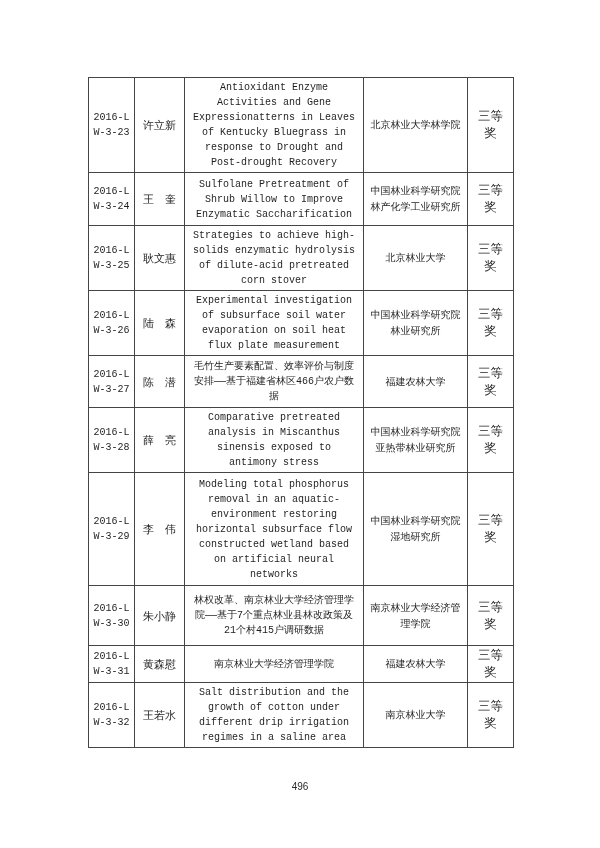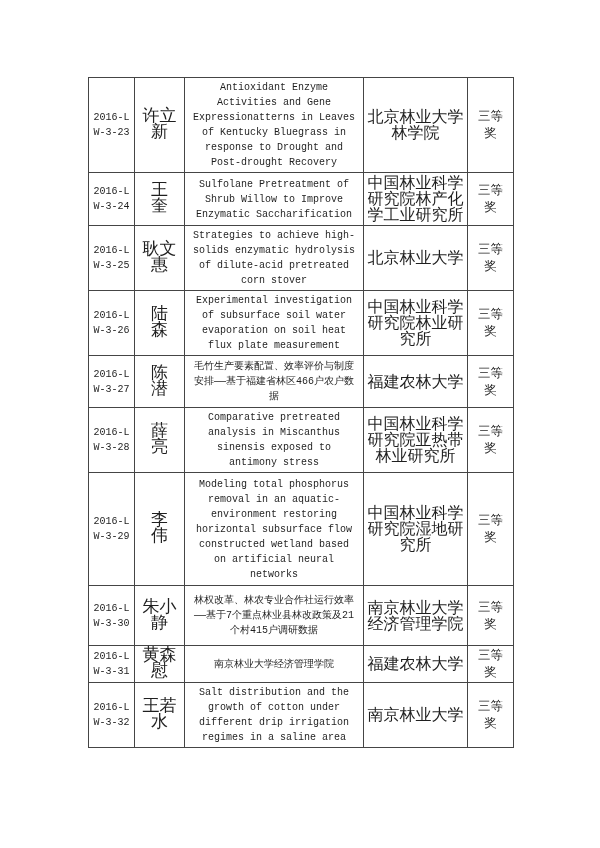--- a/index.html
+++ b/index.html
@@ -42,33 +42,33 @@
   .awards-table tr:nth-child(8)  { height: 60px; }
   .awards-table tr:nth-child(9)  { height: 32px; }
   .awards-table tr:nth-child(10) { height: 64px; }
 
   td.cell-id {
     font-family: "Liberation Mono", "DejaVu Sans Mono", monospace;
     font-size: 10px;
     line-height: 15px;
   }
   td.cell-name {
-    font-family: Liberation Mono, monospace;
-    font-size: 17px;
+    font-family: Liberation Serif, serif;
+    font-size: 11px;
     line-height: 16px;
   }
   td.cell-title {
     font-family: "Liberation Mono", "DejaVu Sans Mono", monospace;
     font-size: 10px;
     line-height: 15px;
     padding: 2px 5px;
   }
   td.cell-institution {
     font-family: "Liberation Serif", "DejaVu Serif", serif;
-    font-size: 16px;
+    font-size: 10px;
     line-height: 16px;
     padding: 1px 3px;
   }
   td.cell-award {
     font-family: "Liberation Serif", "DejaVu Serif", serif;
     font-size: 12.5px;
     line-height: 17px;
     padding: 1px 5px;
     text-align: center;
   }
@@ -157,21 +157,21 @@
     <td class="cell-name">李　伟</td>
     <td class="cell-title">Modeling total phosphorus removal in an aquatic-environment restoring horizontal subsurface flow constructed wetland based on artificial neural networks</td>
     <td class="cell-institution">中国林业科学研究院湿地研究所</td>
     <td class="cell-award">三等奖</td>
   </tr>
 
   <tr>
     <td class="cell-id">2016-L
 W-3-30</td>
     <td class="cell-name">朱小静</td>
-    <td class="cell-title">林权改革、林农专业合作社运行效率——基于7个重点林业县林改政策及21个村415户调研数据</td>
+    <td class="cell-title">林权改革、南京林业大学经济管理学院——基于7个重点林业县林改政策及21个村415户调研数据</td>
     <td class="cell-institution">南京林业大学经济管理学院</td>
     <td class="cell-award">三等奖</td>
   </tr>
 
   <tr>
     <td class="cell-id">2016-L
 W-3-31</td>
     <td class="cell-name">黄森慰</td>
     <td class="cell-title">南京林业大学经济管理学院</td>
     <td class="cell-institution">福建农林大学</td>
@@ -182,13 +182,14 @@
     <td class="cell-id">2016-L
 W-3-32</td>
     <td class="cell-name">王若水</td>
     <td class="cell-title">Salt distribution and the growth of cotton under different drip irrigation regimes in a saline area</td>
     <td class="cell-institution">南京林业大学</td>
     <td class="cell-award">三等奖</td>
   </tr>
 </tbody>
   </table>
 
+  <div class="page-number">496</div>
 </div>
 
 </body></html>

